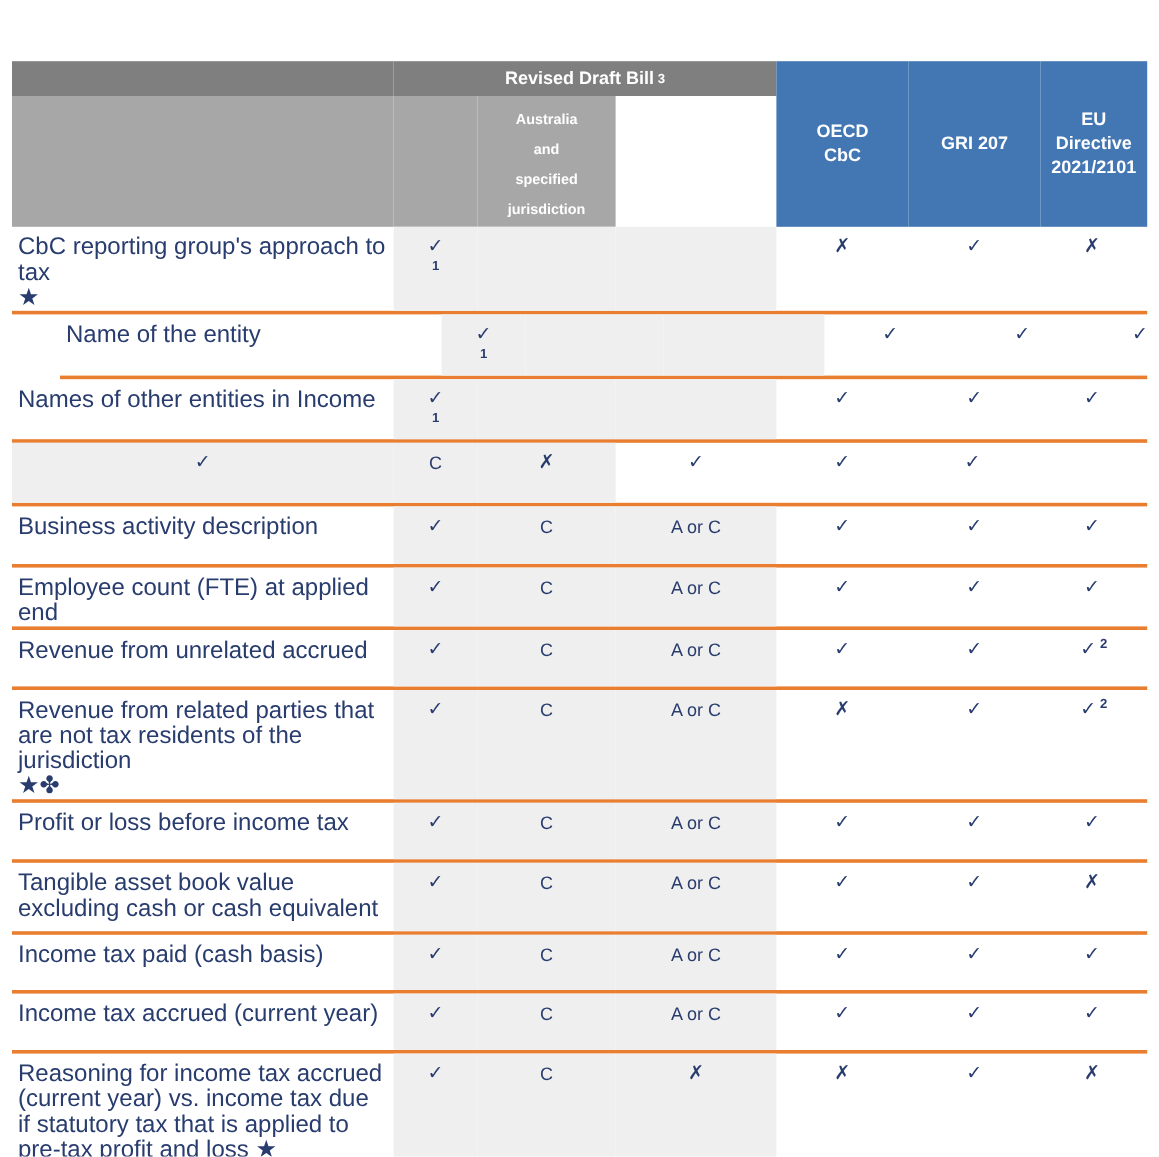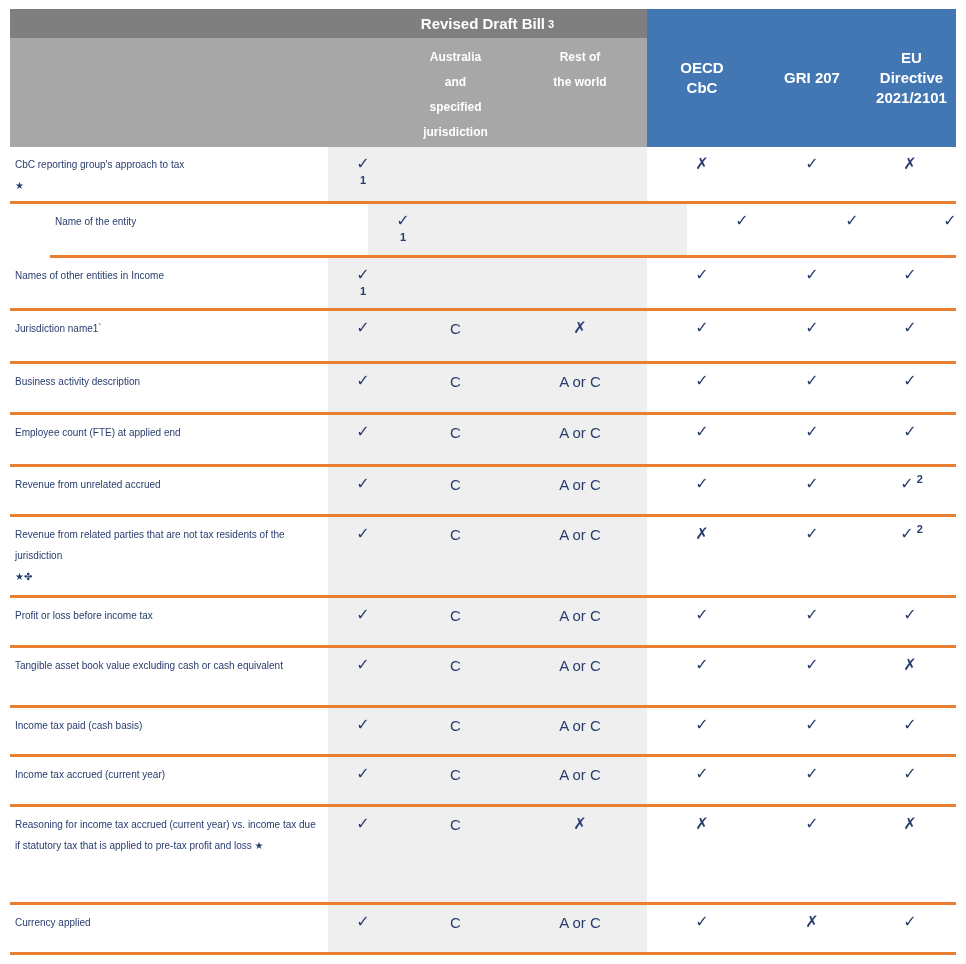--- a/index.html
+++ b/index.html
@@ -2,42 +2,42 @@
 <html style="--dark: #7F7F7F; --light: #A7A7A7; --blue: #4377B4; --orange: #E97E31; --navy: #283C6E; --rowgray: #F0EFEF;"><head>
 <meta charset="utf-8">
 <style>
   html,body{margin:0;padding:0;background:#ffffff;}
   body{font-family:"Liberation Sans","DejaVu Sans",sans-serif;}
   .page{position:relative;width:966px;height:964px;box-sizing:border-box;
         padding:9px 10px 0 10px;background:#fff;overflow:hidden;}
   .grid7{display:grid;grid-template-columns:318px 70px 115px 134px 110px 110px 89px;}
 
   
-  .hdr{grid-template-rows:29px 109px;}
+  .hdr{grid-template-rows:29px 109px;margin-top:42px;}
   .h-dark{background:var(--dark,#7F7F7F);}
   .h-light{background:var(--light,#A7A7A7);}
   .h-blue{background:var(--blue,#4377B4);}
   .h-title{grid-area:1/2/2/5;display:flex;align-items:center;justify-content:center;
            color:#fff;font-weight:bold;font-size:15px;}
   .h-title sup{font-size:11px;margin-left:3px;}
   .hd1{grid-area:1/1/2/2;}
   .hl1{grid-area:2/1/3/2;}.hl2{grid-area:2/2/3/3;}
   .hl3{grid-area:2/3/3/4;}.hl4{grid-area:2/4/3/5;}
   .hb1{grid-area:1/5/3/6;}.hb2{grid-area:1/6/3/7;}.hb3{grid-area:1/7/3/8;}
   .subhead{color:#fff;font-weight:bold;font-size:12px;text-align:center;
            white-space:pre-line;line-height:25px;padding-top:7px;}
   .bluehead{color:#fff;font-weight:bold;font-size:15px;text-align:center;
             white-space:pre-line;line-height:20px;display:flex;align-items:center;
             justify-content:center;}
 
   
   .row{border-bottom:3px solid var(--orange,#E97E31);box-sizing:border-box;}
   .cl{box-sizing:border-box;}
   .g{background:var(--rowgray,#F0EFEF);}
-  .label{color:var(--navy,#283C6E);font-size:10px;line-height:21px;
+  .label{color:var(--navy,#283C6E);font-size:20px;line-height:21px;
          padding:7px 6px 0 5px;white-space:pre-line;}
   .mid{color:var(--navy,#283C6E);font-size:15px;text-align:center;padding-top:9px;}
   .mark{color:var(--navy,#283C6E);font-size:16px;font-weight:600;text-align:center;
         padding-top:7px;line-height:20px;}
   .mark .mk{display:inline-block;}
   .nt{display:block;font-size:11px;font-weight:600;line-height:13px;}
   .sup2{font-size:11px;font-weight:600;vertical-align:super;margin-left:3px;line-height:10px;}
 
   .r1{min-height:57px;}.r2{min-height:54px;margin-left:40px;}.r3{min-height:53px;}.r4{min-height:53px;}
   .r5{min-height:51px;}.r6{min-height:52px;}.r7{min-height:50px;}.r8{min-height:81px;}
@@ -55,22 +55,20 @@
       <div class="h-dark h-title">
           <span>Revised Draft Bill</span>
           <sup>3</sup>
         </div>
       <div class="h-light hl1"></div>
       <div class="h-light hl2"></div>
       <div class="h-light hl3 subhead">Australia
 and
 specified
 jurisdiction</div>
-      <div class="h-light hl4 subhead">Rest of
-the world</div>
       <div class="h-blue hb1 bluehead">OECD
 CbC</div>
       <div class="h-blue hb2 bluehead">GRI 207</div>
       <div class="h-blue hb3 bluehead">EU
 Directive
 2021/2101</div>
     </div>
 
     <div class="grid7 row r1">
       <div class="cl label">CbC reporting group's approach to tax
@@ -97,21 +95,20 @@
       <div class="cl label">Names of other entities in Income</div>
       <div class="cl g mark"><span class="mk">✓</span><span class="nt">1</span></div>
       <div class="cl g mid"></div>
       <div class="cl g mid"></div>
       <div class="cl mark">✓</div>
       <div class="cl mark">✓</div>
       <div class="cl mark"><span class="mk">✓</span><sup class="sup2"></sup></div>
     </div>
 
     <div class="grid7 row r4">
-      <div class="cl label">Jurisdiction name1`</div>
       <div class="cl g mark"><span class="mk">✓</span><span class="nt"></span></div>
       <div class="cl g mid">C</div>
       <div class="cl g mark">✗</div>
       <div class="cl mark">✓</div>
       <div class="cl mark">✓</div>
       <div class="cl mark"><span class="mk">✓</span><sup class="sup2"></sup></div>
     </div>
 
     <div class="grid7 row r5">
       <div class="cl label">Business activity description</div>

